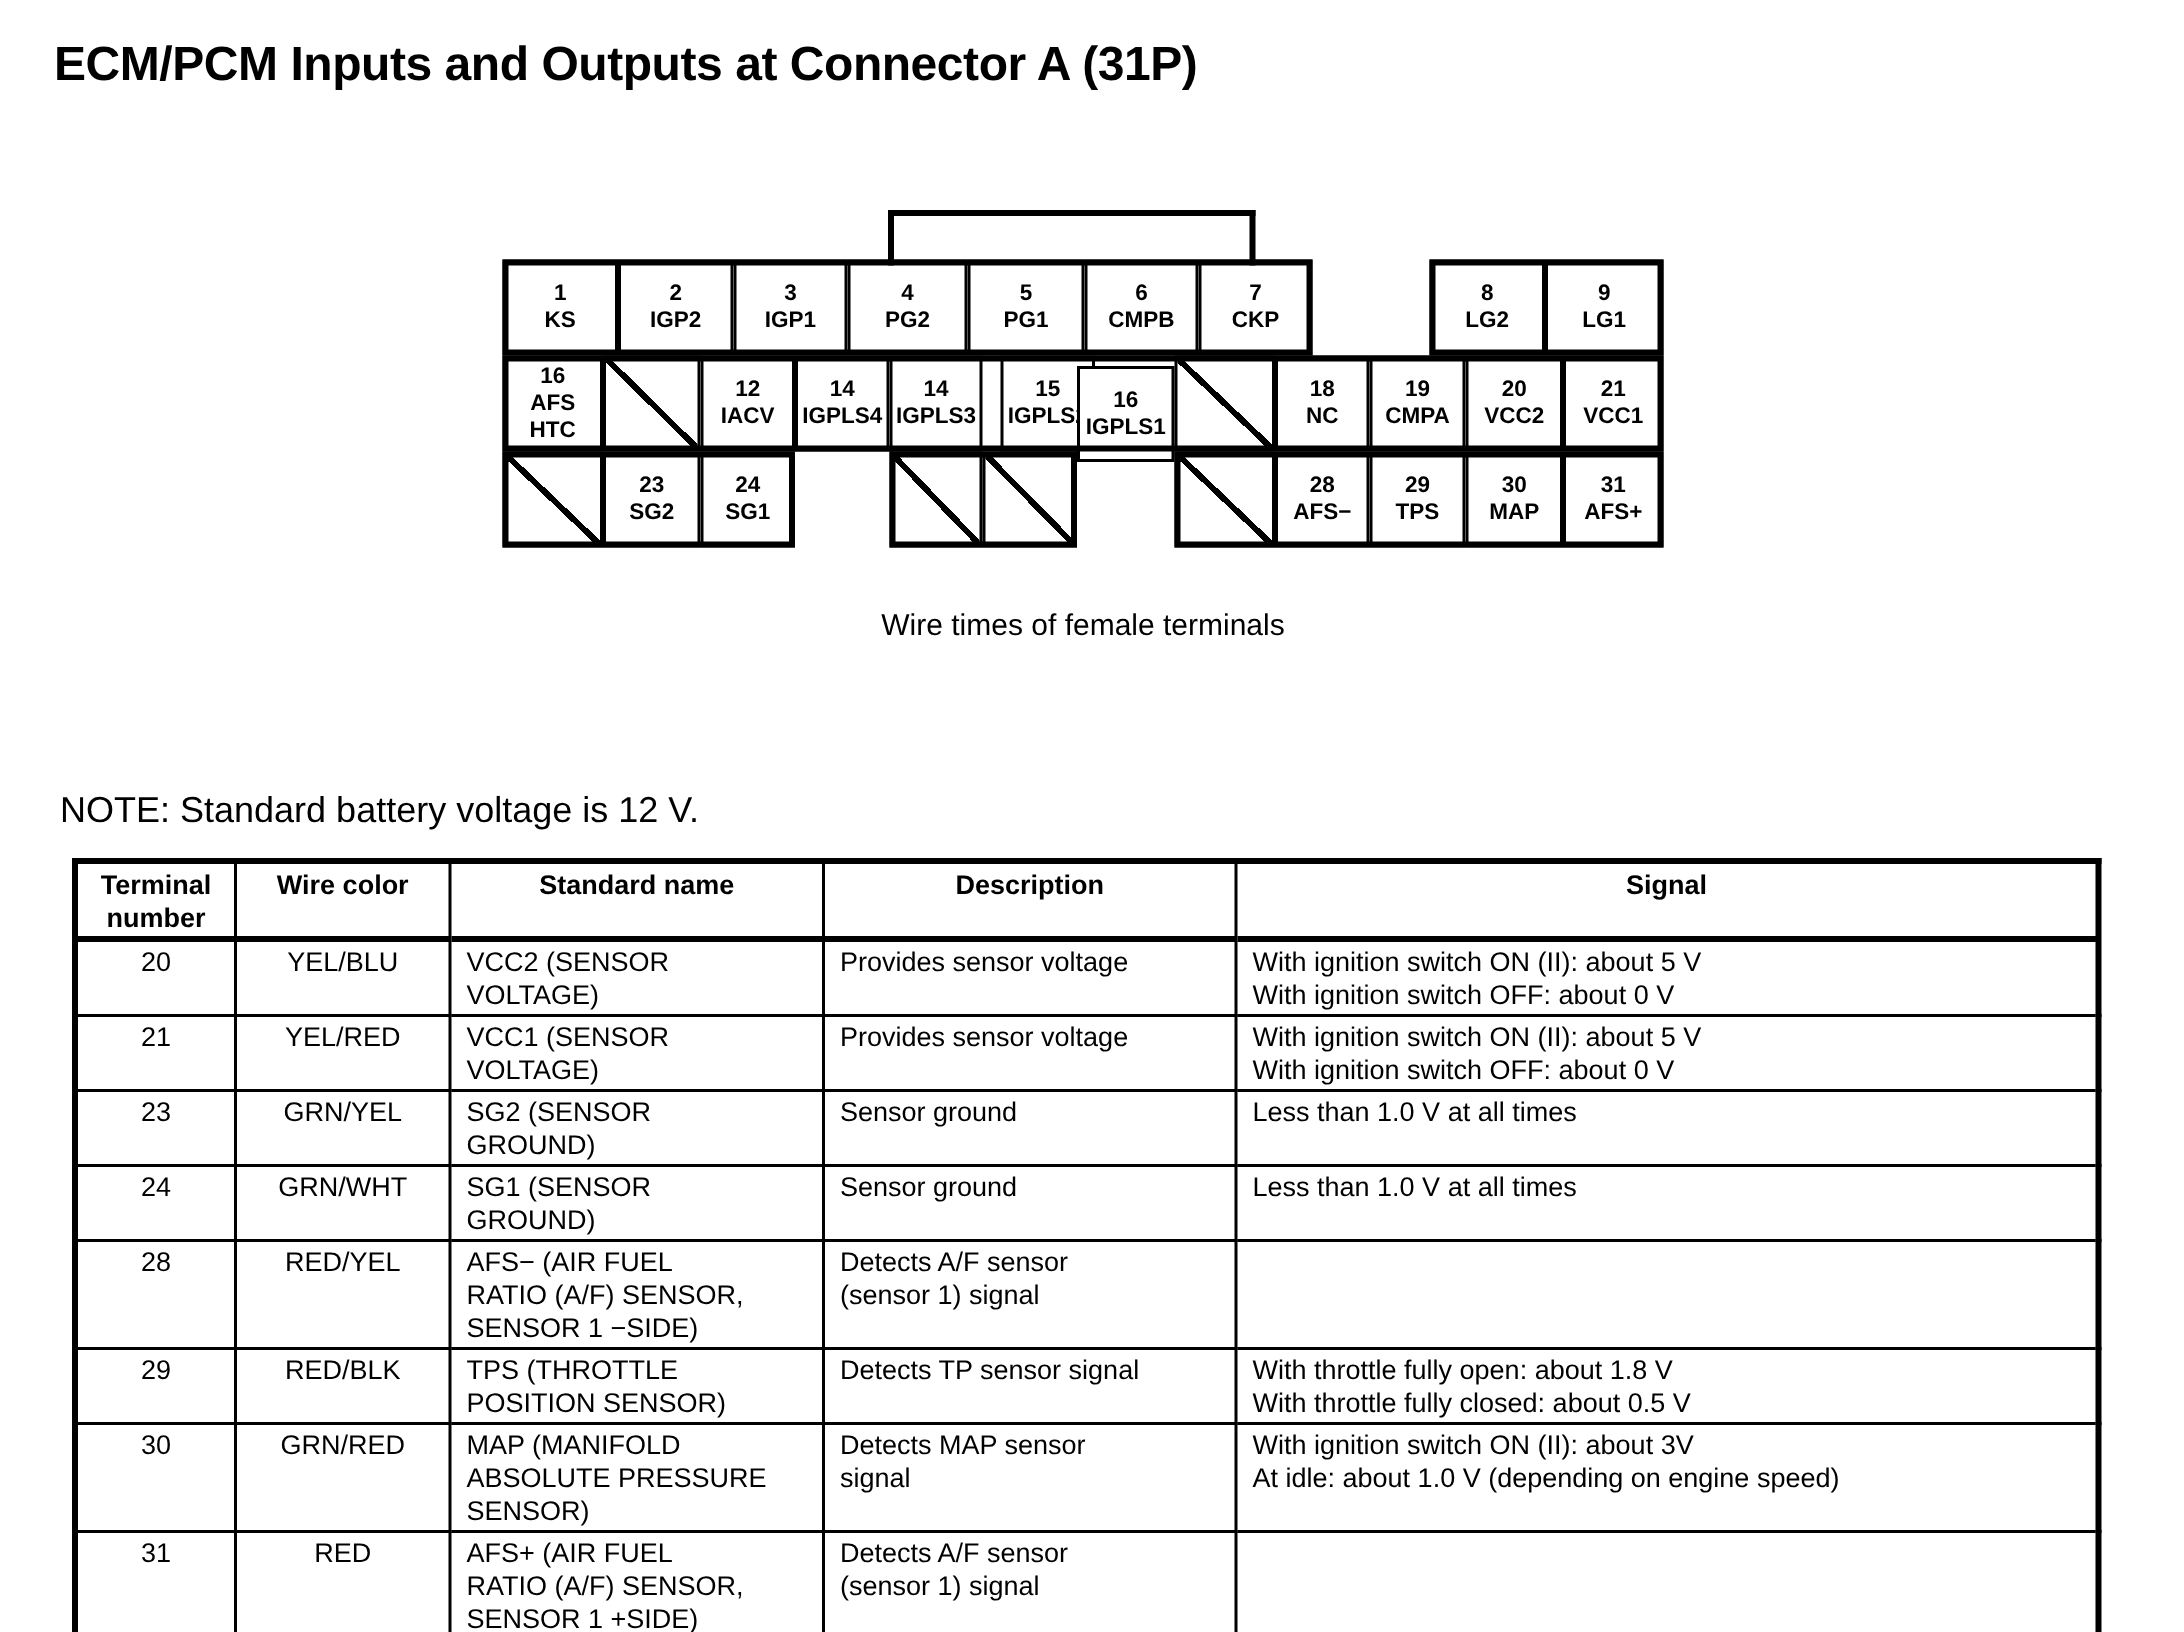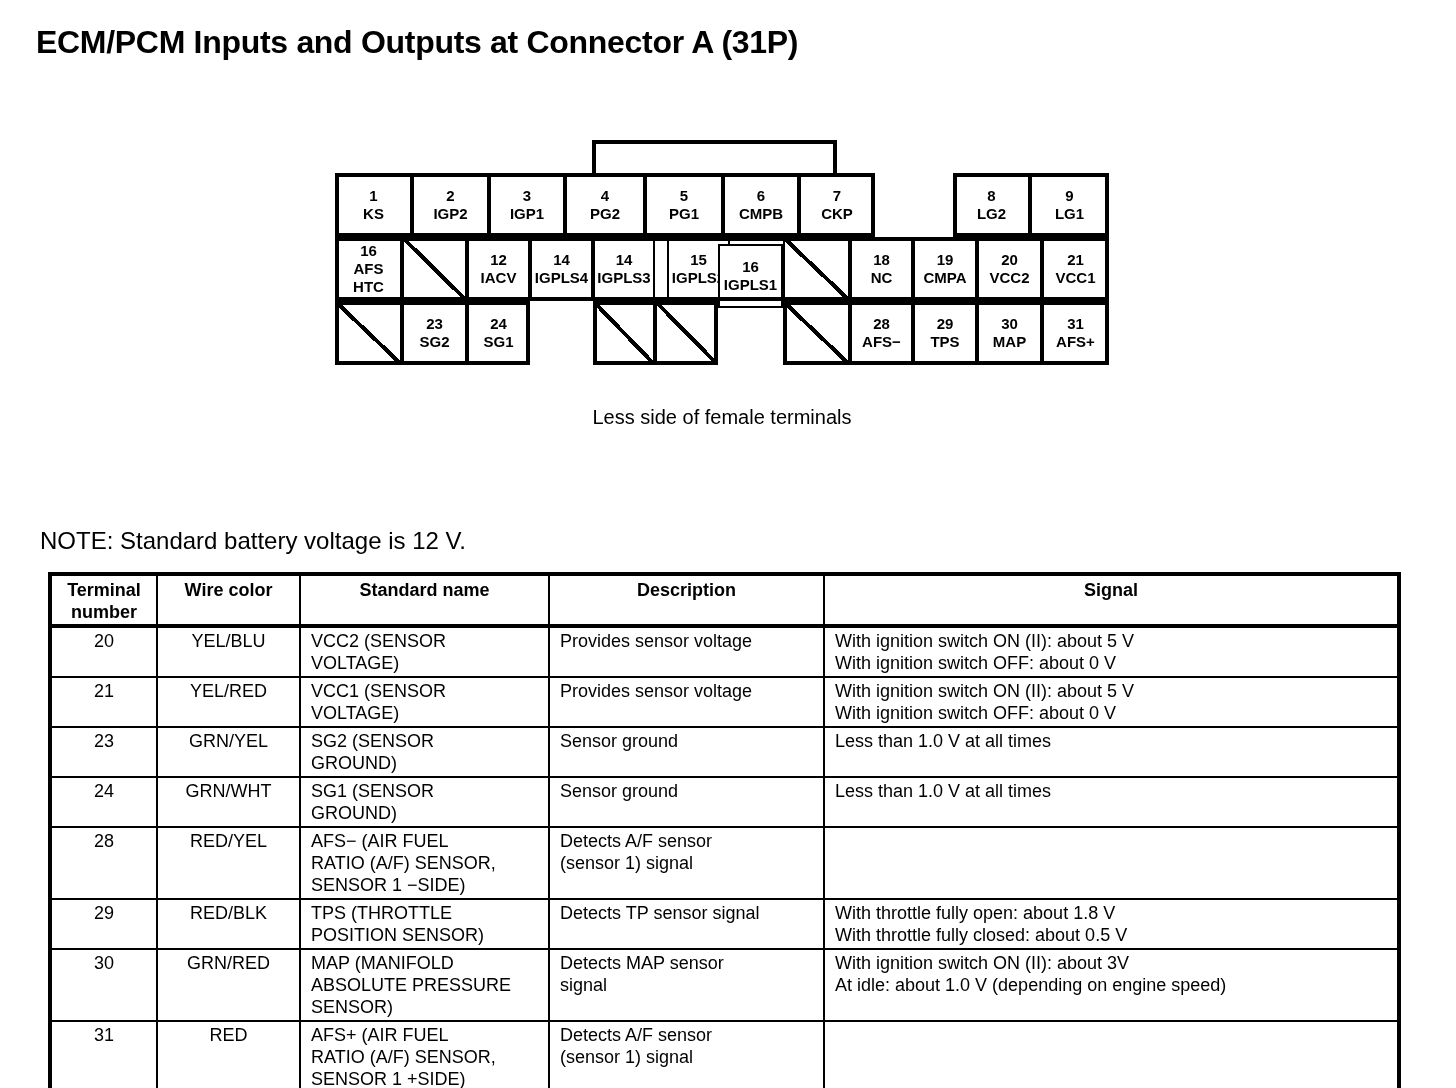--- a/index.html
+++ b/index.html
@@ -182,21 +182,21 @@
 
   <div class="outline tab" style="left:257px;top:0px;width:245px;height:37px"></div>
   <div class="outline" style="left:0px;top:33px;width:540px;height:64px"></div>
   <div class="outline" style="left:618px;top:33px;width:156px;height:64px"></div>
   <div class="outline" style="left:0px;top:97px;width:774px;height:64px"></div>
   <div class="outline" style="left:0px;top:161px;width:195px;height:64px"></div>
   <div class="outline" style="left:258px;top:161px;width:125px;height:64px"></div>
   <div class="outline" style="left:448px;top:161px;width:326px;height:64px"></div>
 </div>
 
-<div class="caption">Less side of female terminals</div>
+<div class="caption">Wire times of female terminals</div>
 
 <div class="note">NOTE: Standard battery voltage is 12 V.</div>
 
 <div class="table-wrap">
   <table>
     <colgroup>
       <col style="width:107px">
         <col style="width:143px">
         <col style="width:249px">
       <col style="width:275px">

